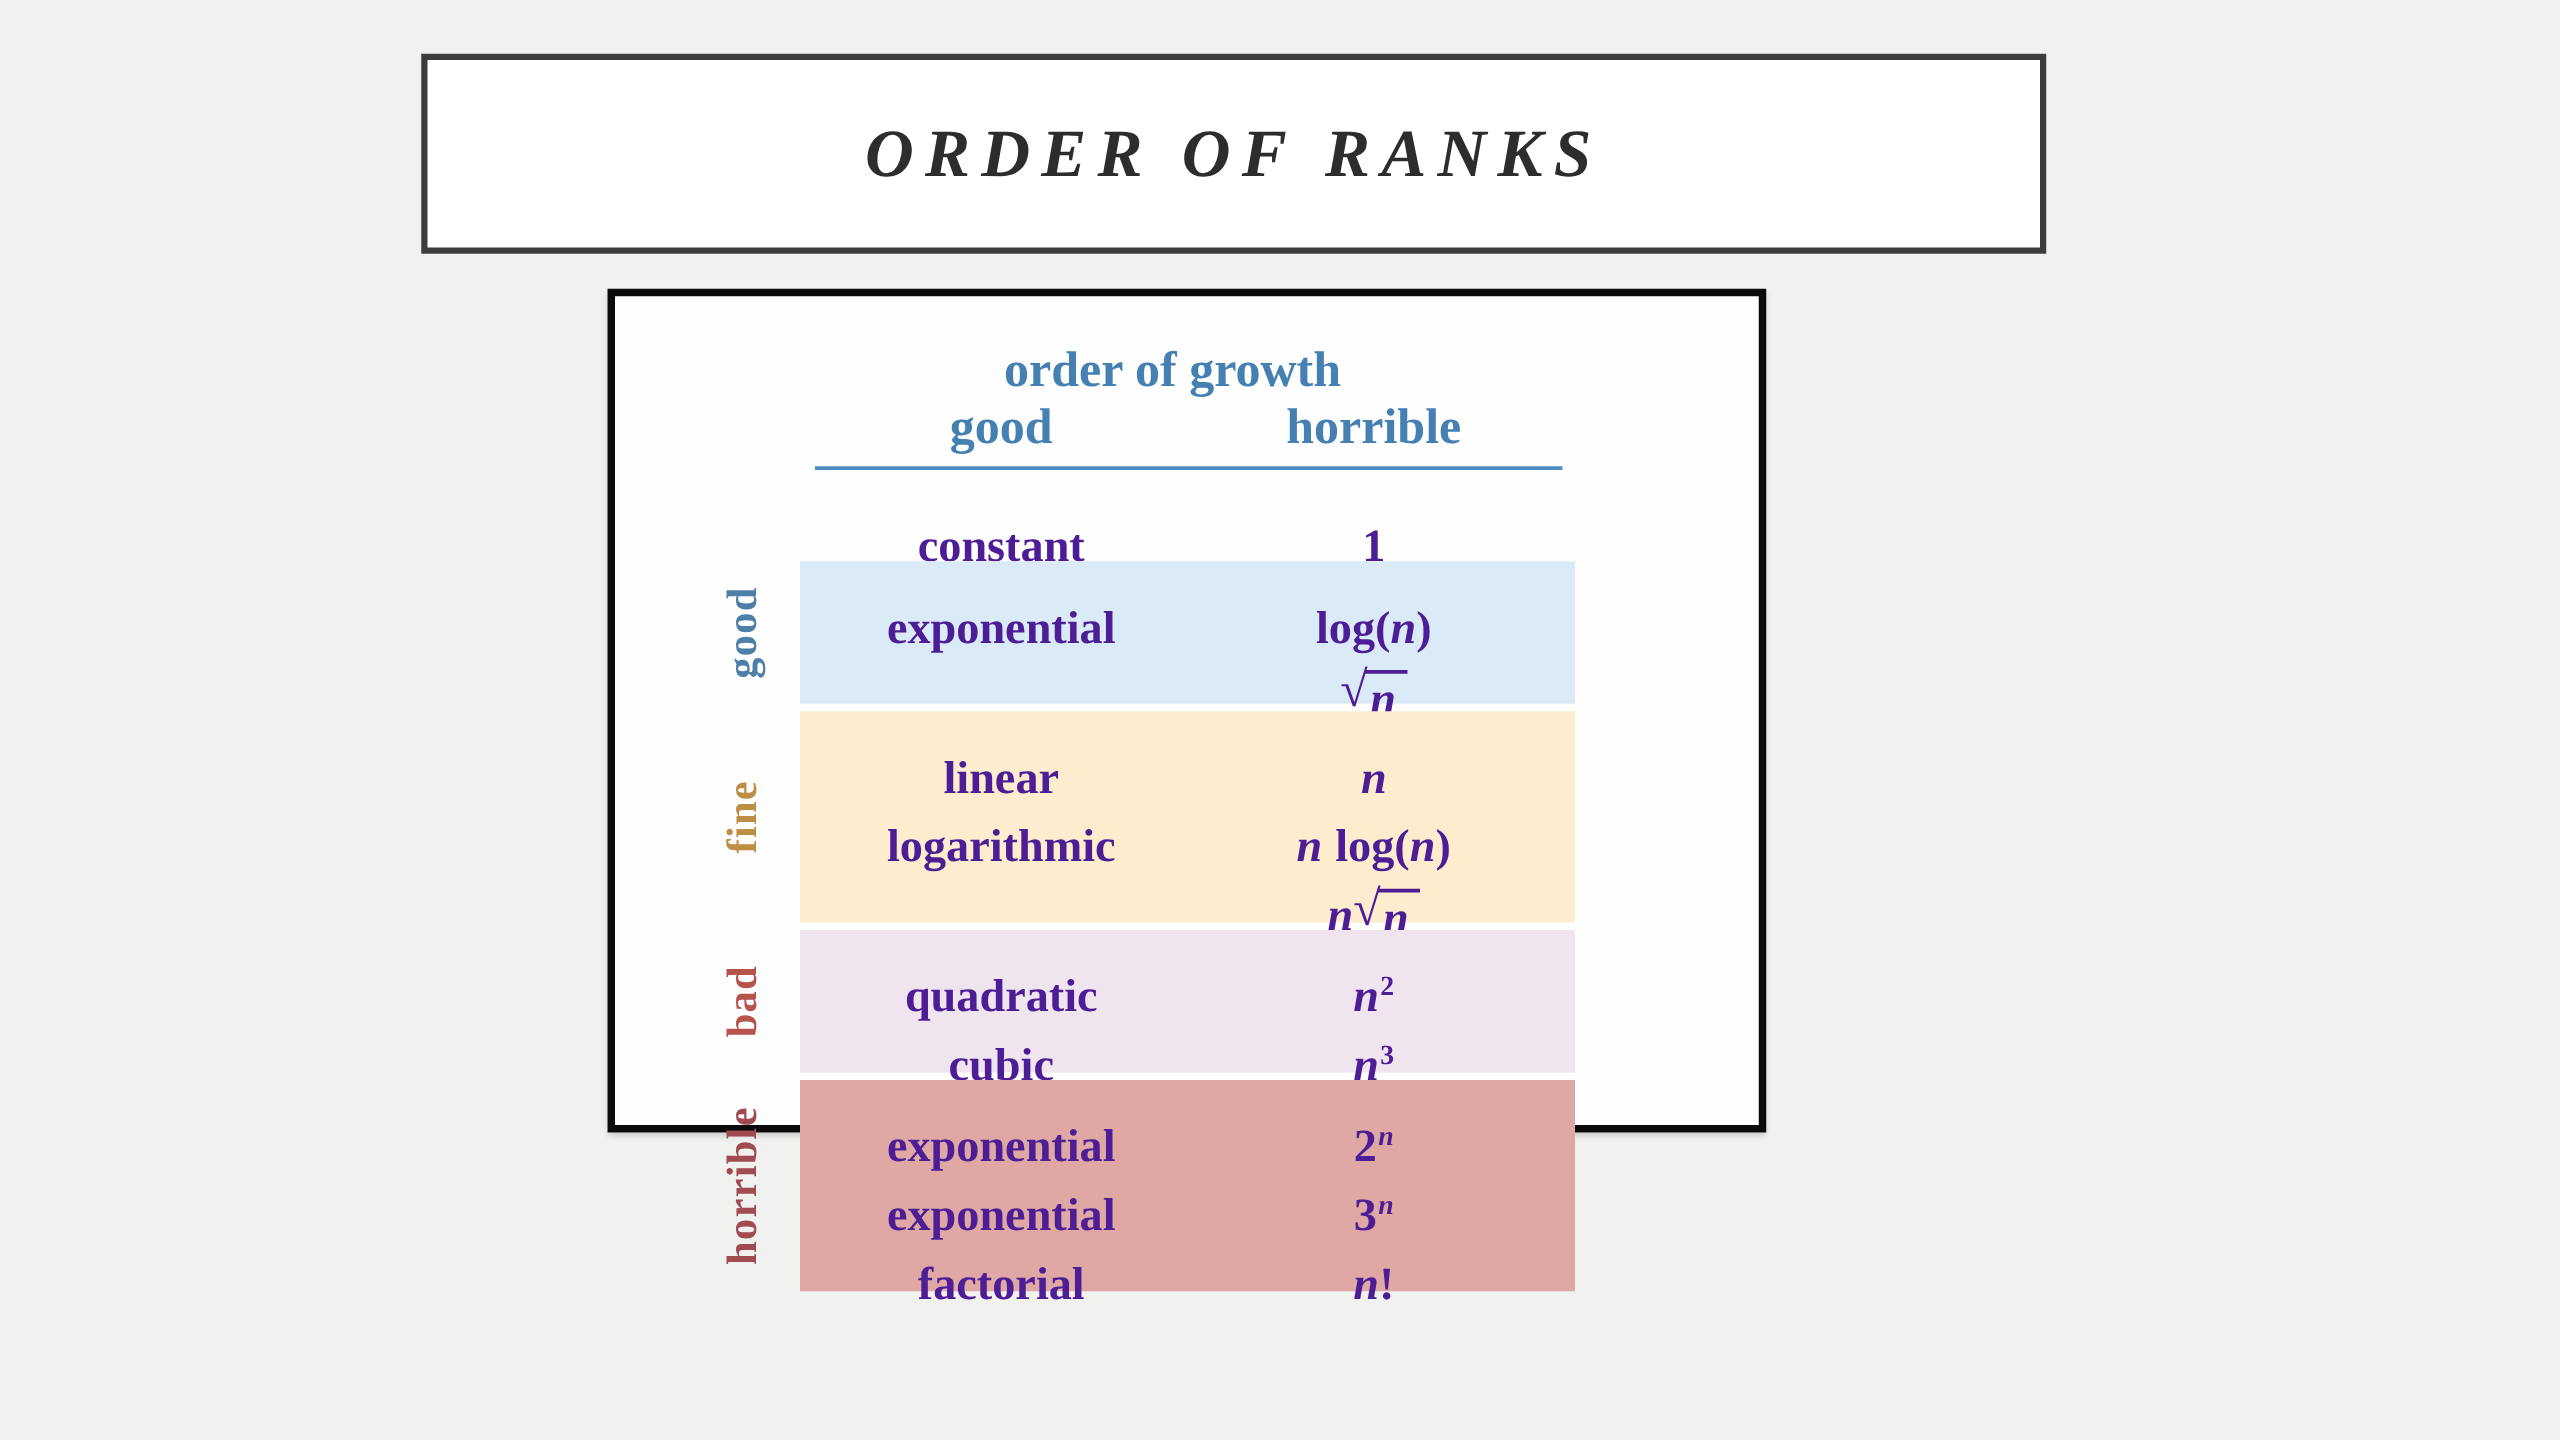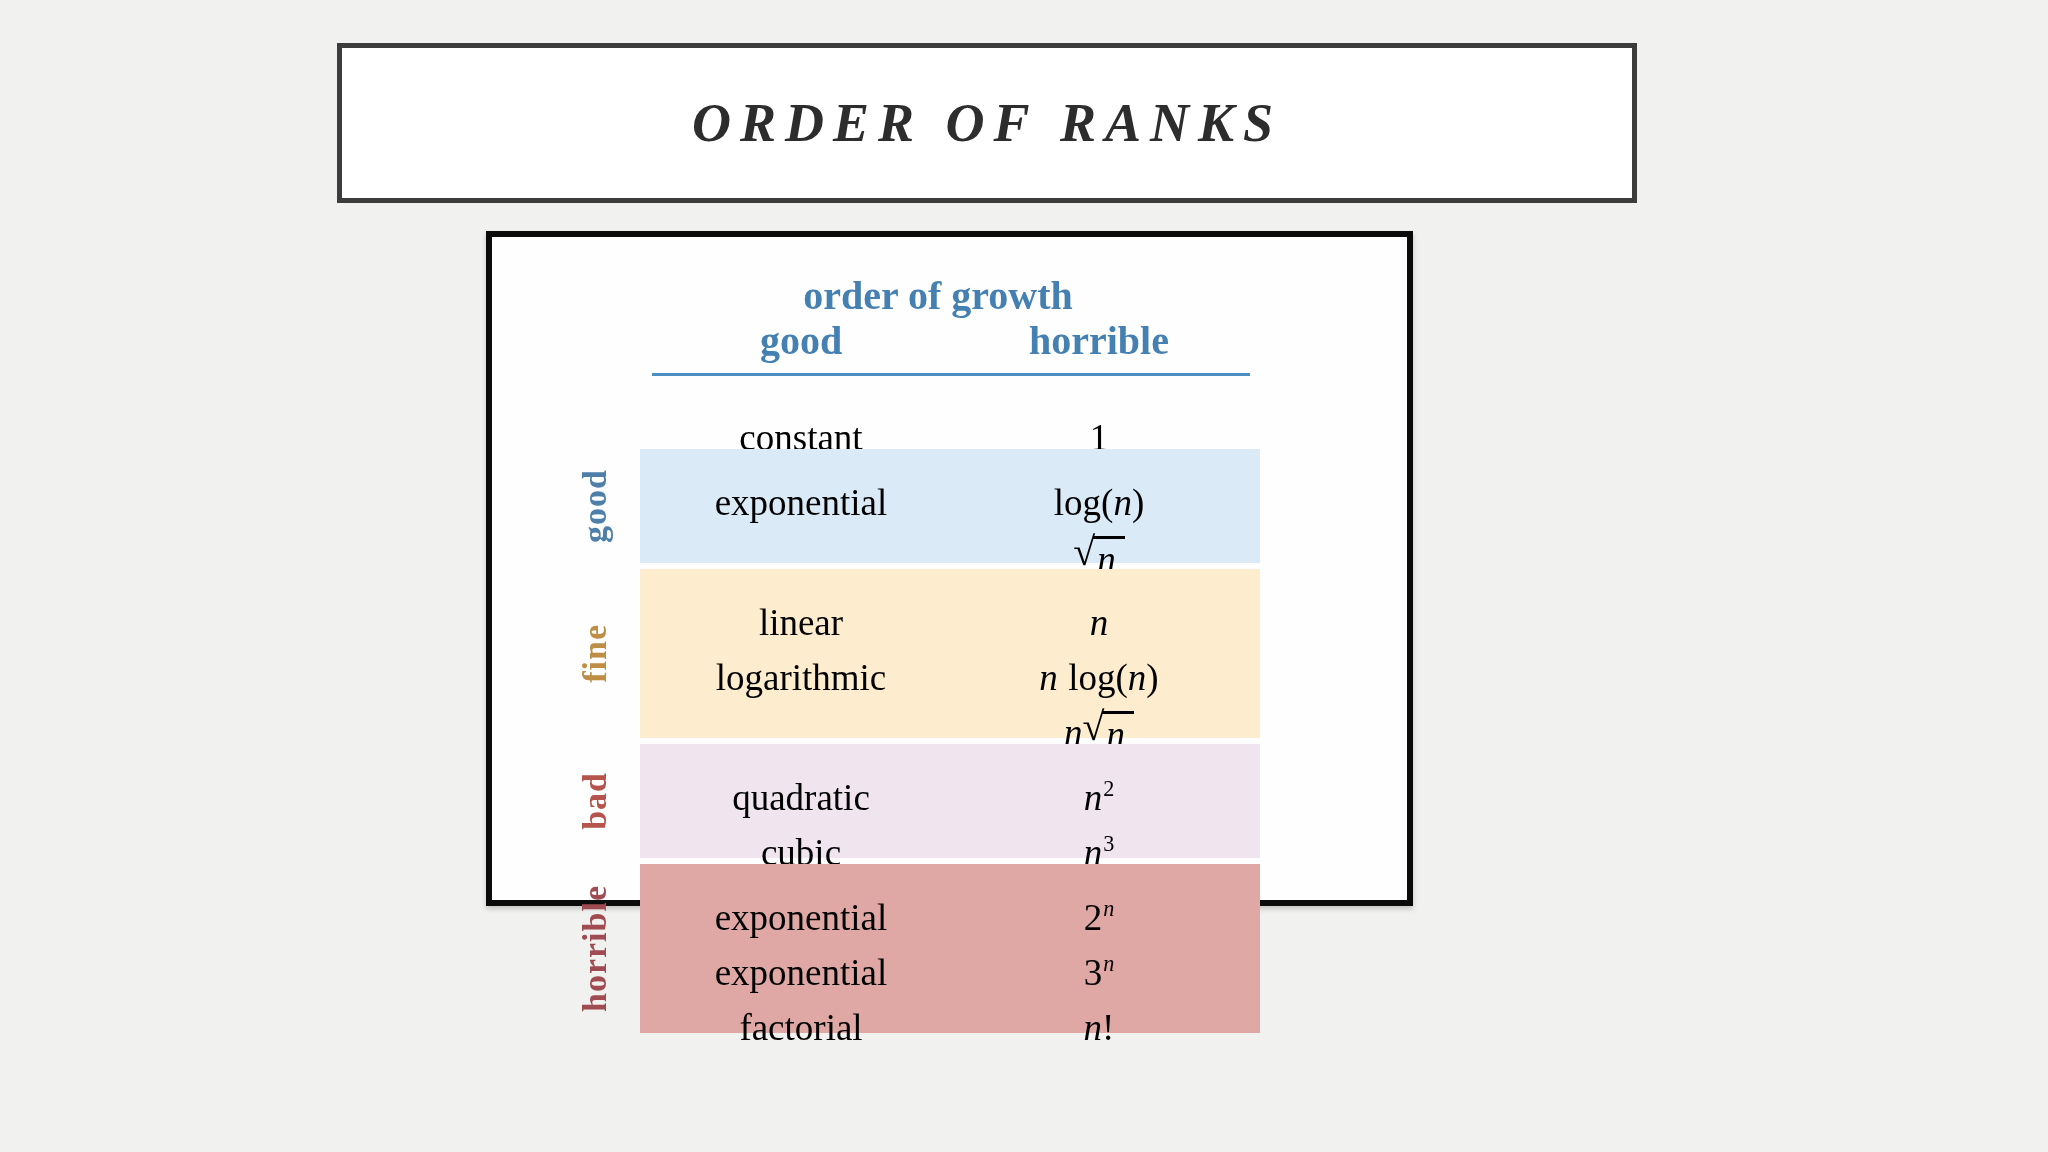--- a/index.html
+++ b/index.html
@@ -50,21 +50,21 @@
     padding-right:28px;
   }
   .rot-label {
     writing-mode:vertical-rl; transform:rotate(180deg);
     font-size:34px; font-weight:700; letter-spacing:1px; line-height:1;
   }
   .band { width:620px; padding:2px 0; }
   .row { display:flex; height:55px; }
   .cell {
     display:flex; align-items:center; justify-content:center;
-    font-size:37px; font-weight:400; color:#000000; line-height:1;margin-top:47px;
+    font-size:37px; font-weight:700; color:#4c1d95; line-height:1;margin-top:47px;
   }
   .name-cell { width:322px; }
   .func-cell { width:274px; }
   .func-cell i { font-style:italic; }
   .func-cell sup {
     font-size:0.6em; vertical-align:super; position:relative; top:-0.35em;
     margin-left:1px;
   }
   .sqrt { display:inline-flex; align-items:flex-start; }
   .sqrt-sign { font-style:normal; font-size:1.08em; line-height:0.85; transform:translateY(-1px); }

